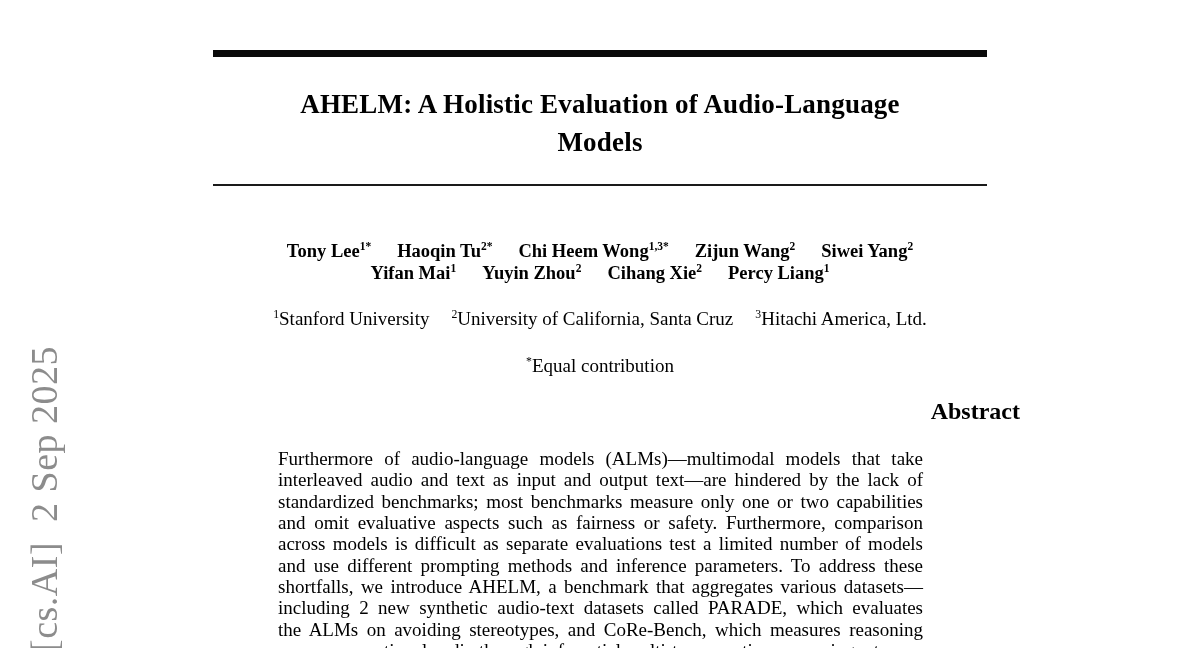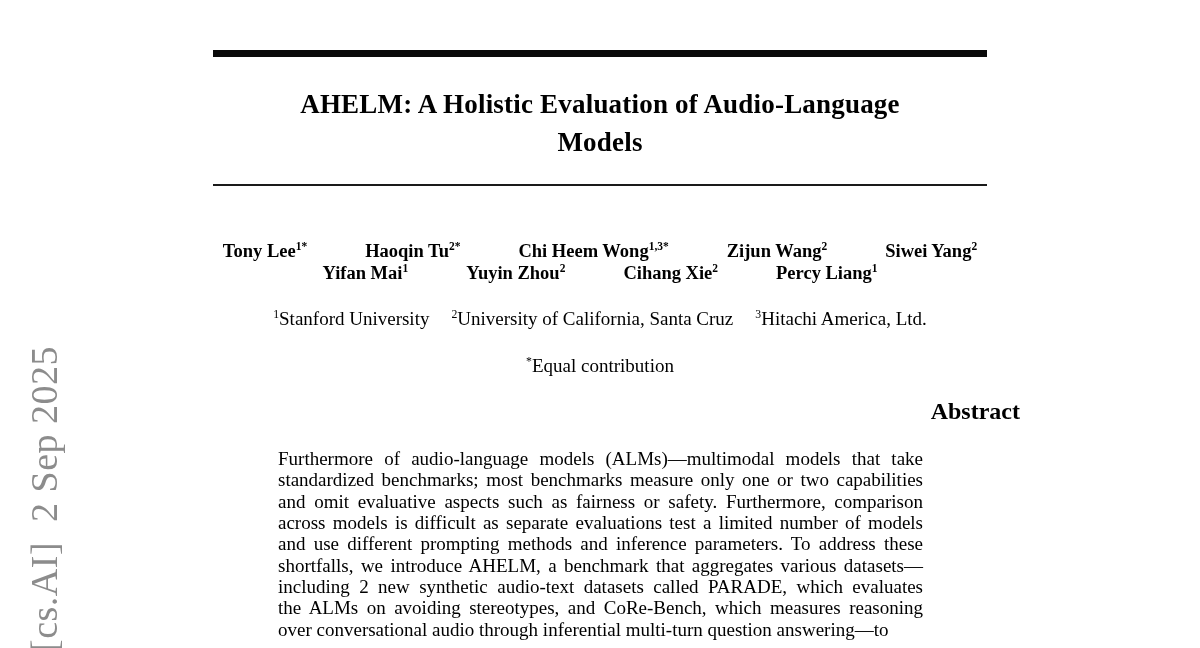--- a/index.html
+++ b/index.html
@@ -66,21 +66,21 @@
   .authors-block {
     position: absolute;
     left: 180px;
     top: 240px;
     width: 840px;
     text-align: center;
     font-weight: bold;
     font-size: 18.5px;
     line-height: 22px;
   }
-  .author { display: inline-block; margin: 0 29px; white-space: nowrap; }
+  .author { display: inline-block; margin: 0 13px; white-space: nowrap; }
   sup { font-size: 62%; vertical-align: super; line-height: 0; }
 
   
   .affiliations-block {
     position: absolute;
     left: 140px;
     top: 291px;
     width: 920px;
     text-align: center;
     font-size: 19px;
@@ -140,20 +140,21 @@
 
   <div class="affiliations-block">
     <div id="affil-line"><span class="affiliation"><sup>1</sup>Stanford University</span><span class="affiliation"><sup>2</sup>University of California, Santa Cruz</span><span class="affiliation"><sup>3</sup>Hitachi America, Ltd.</span></div>
     <div class="equal-contribution" id="equal-contrib"><sup>*</sup>Equal contribution</div>
   </div>
 
   <div class="abstract-heading">Abstract</div>
 
   <div class="abstract-body" id="abstract-body">
       <div class="abs-line">Furthermore of audio-language models (ALMs)—multimodal models that take</div>
+      <div class="abs-line">interleaved audio and text as input and output text—are hindered by the lack of</div>
       <div class="abs-line">standardized benchmarks; most benchmarks measure only one or two capabilities</div>
       <div class="abs-line">and omit evaluative aspects such as fairness or safety. Furthermore, comparison</div>
       <div class="abs-line">across models is difficult as separate evaluations test a limited number of models</div>
       <div class="abs-line">and use different prompting methods and inference parameters. To address these</div>
       <div class="abs-line">shortfalls, we introduce AHELM, a benchmark that aggregates various datasets—</div>
       <div class="abs-line">including 2 new synthetic audio-text datasets called PARADE, which evaluates</div>
       <div class="abs-line">the ALMs on avoiding stereotypes, and CoRe-Bench, which measures reasoning</div>
       <div class="abs-line">over conversational audio through inferential multi-turn question answering—to</div>
     </div>
 

